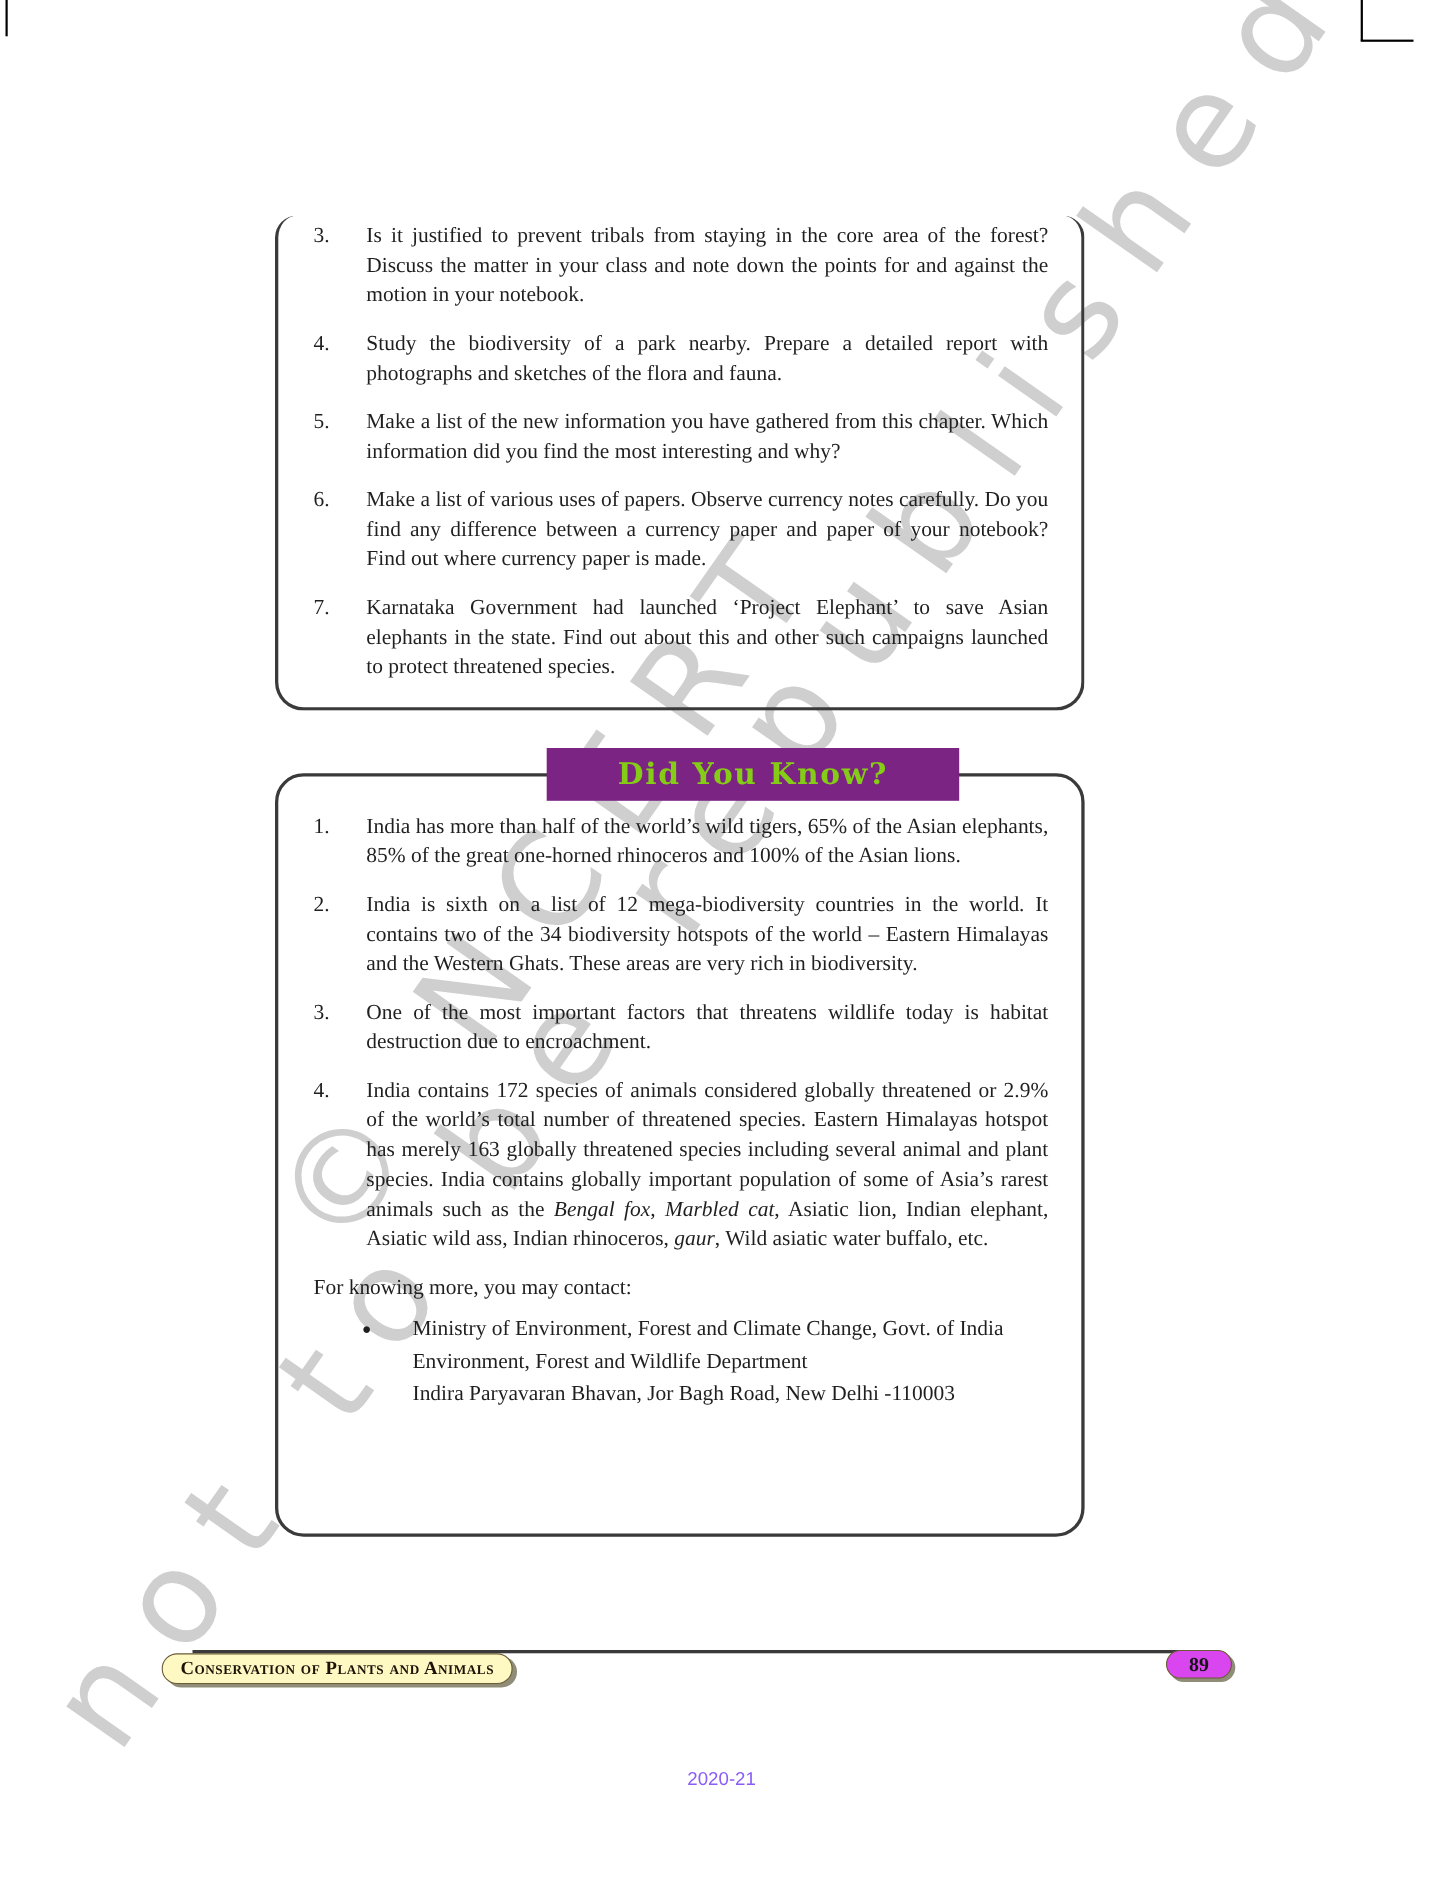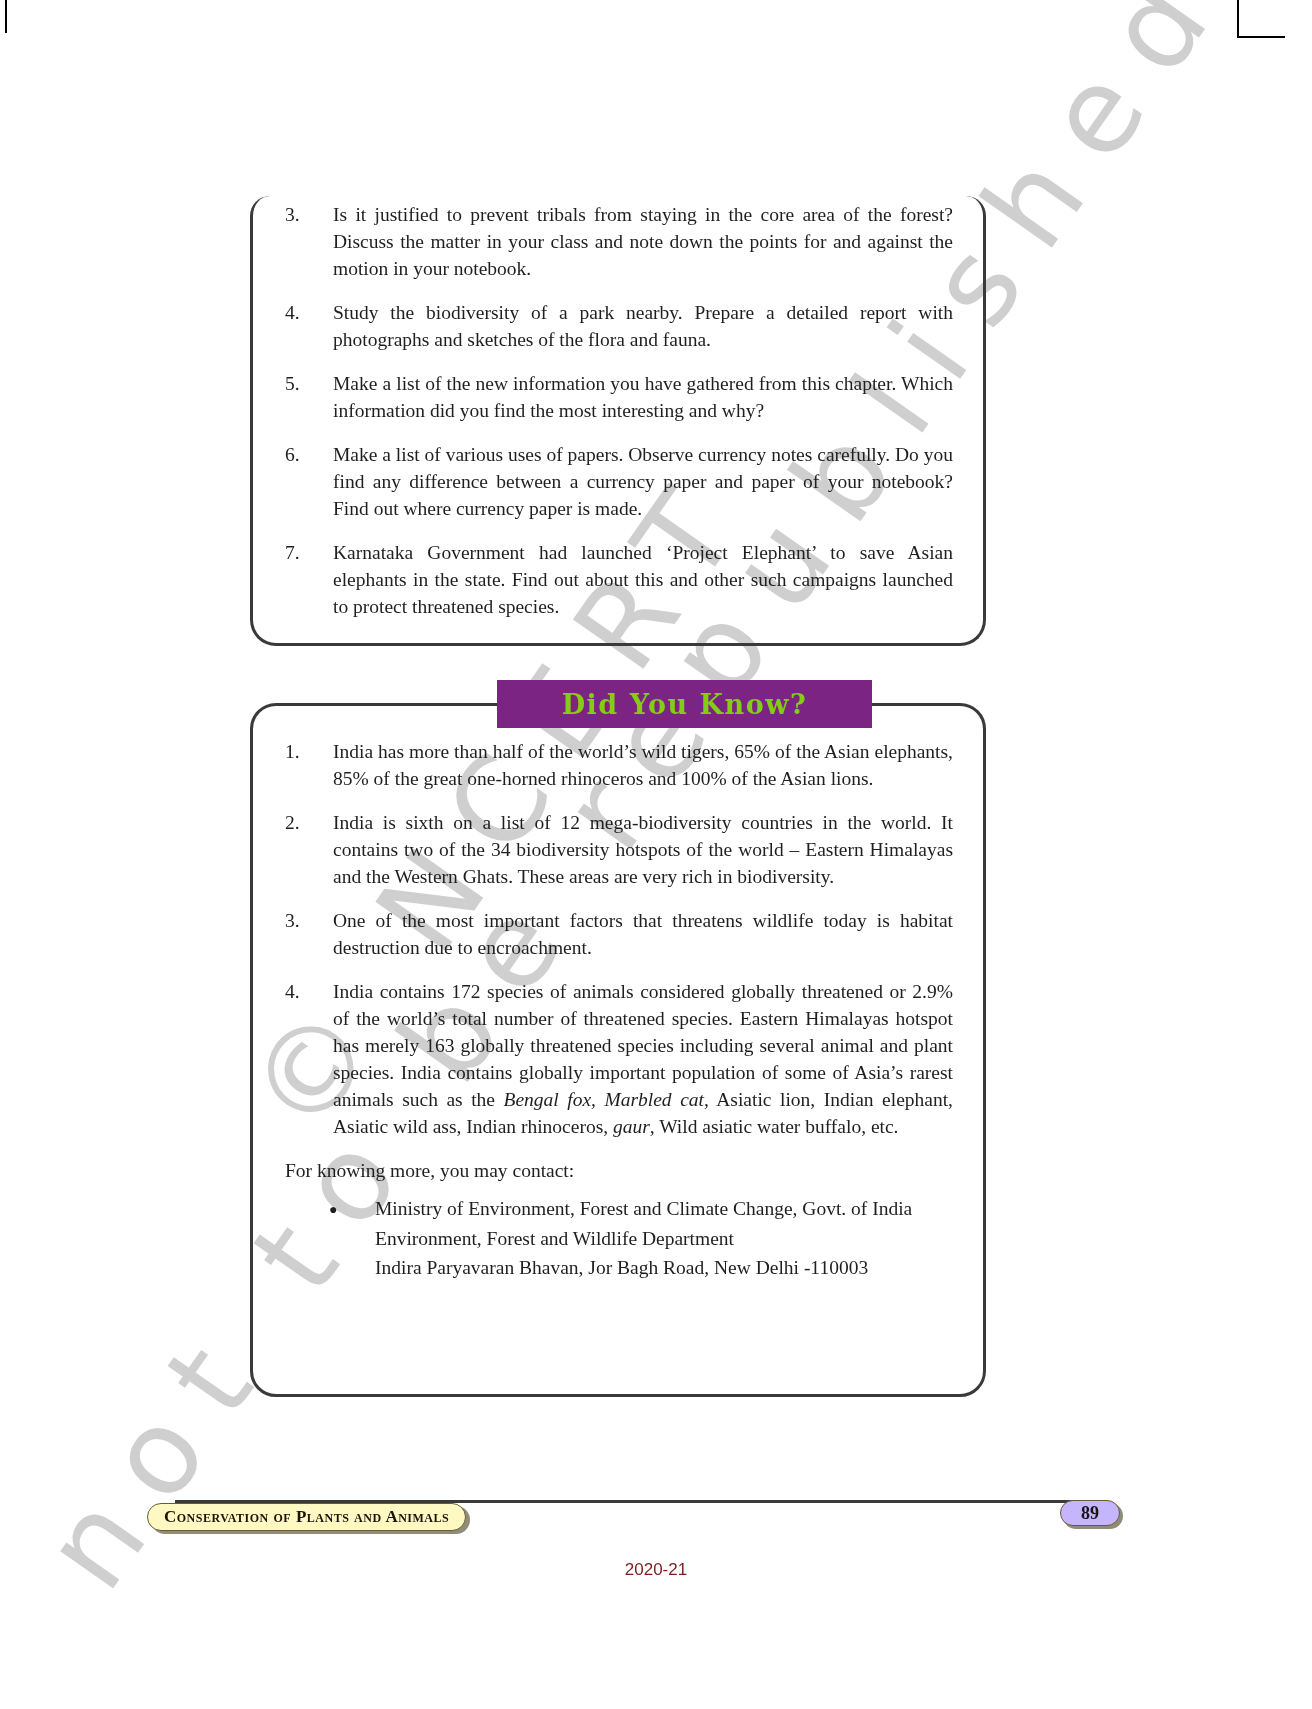--- a/index.html
+++ b/index.html
@@ -47,27 +47,27 @@
   .footer-line{position:absolute;left:175px;top:1500px;width:900px;height:3px;background:#3a3a3a;z-index:2;}
   .chapter-pill{
     position:absolute;left:147px;top:1503px;height:28px;padding:0 16px;z-index:3;
     background:#fef9c3;border:1px solid #6b5a35;border-radius:14px;
     box-shadow:4px 3px 0 #8f8d78;display:flex;align-items:center;justify-content:center;
     font-variant:small-caps;font-weight:bold;font-size:17px;color:#1c1208;letter-spacing:.5px;
     box-sizing:border-box;
   }
   .page-pill{
     position:absolute;left:1060px;top:1500px;width:60px;height:26px;z-index:3;
-    background:#c4b5fd;border:1px solid #6b5a35;border-radius:13px;
+    background:#d946ef;border:1px solid #6b5a35;border-radius:13px;
     box-shadow:3px 3px 0 #8f8d78;display:flex;align-items:center;justify-content:center;
     font-weight:bold;font-size:18px;color:#161616;box-sizing:border-box;text-align:right;
   }
   .year{
-    position:absolute;left:0;right:0;top:1560px;text-align:center;
-    font-family:"Liberation Sans",sans-serif;font-size:17px;color:#7f1d1d;z-index:2;
+    position:absolute;left:0;right:0;top:1608px;text-align:center;
+    font-family:"Liberation Sans",sans-serif;font-size:17px;color:#8b5cf6;z-index:2;
   }
   i{font-style:italic;}
 </style>
 </head>
 <body>
 
 <div class="page">
 
   <div class="crop crop-tl"></div>
   <div class="crop crop-tr-v"></div>

